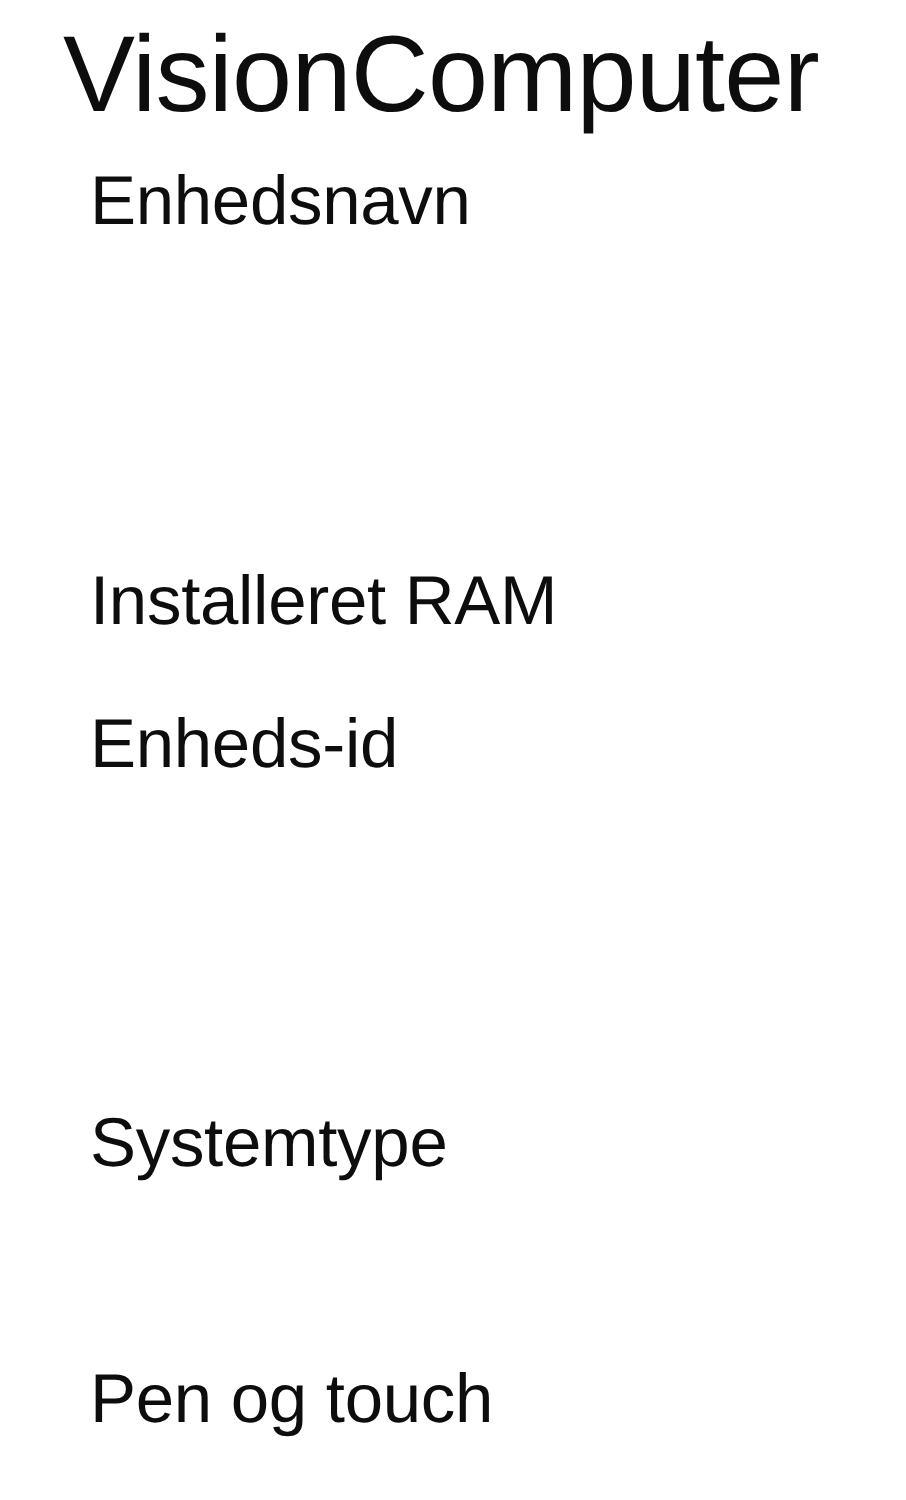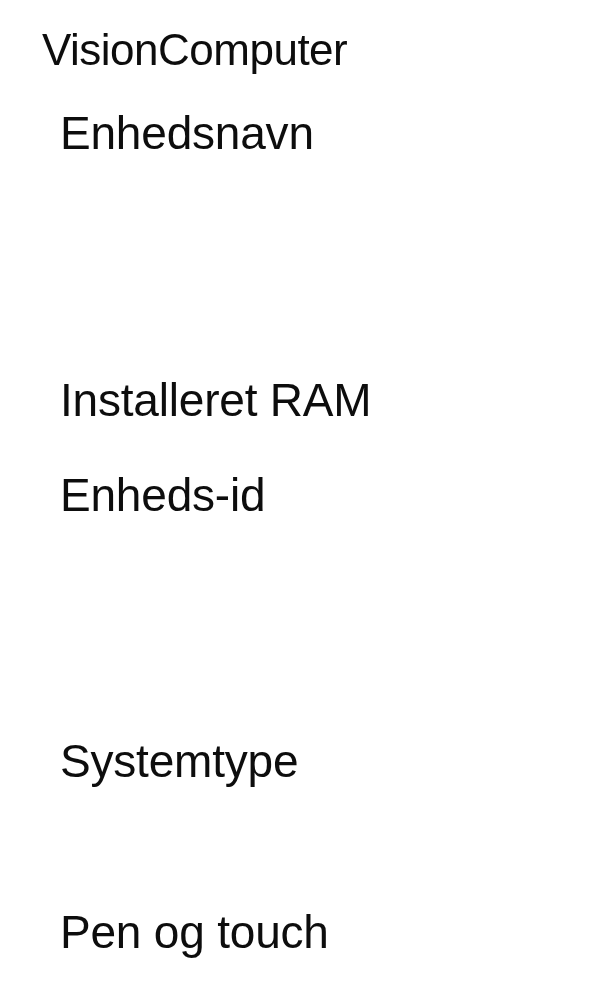--- a/index.html
+++ b/index.html
@@ -25,21 +25,21 @@
     width: 604px;
     height: 1000px;
     background: #ffffff;
   }
 
   
   #device-title {
     position: absolute;
     left: 42px;
     top: 14px;
-    font-size: 44px;
+    font-size: 72px;
     line-height: 72px;
     font-weight: 400;
     letter-spacing: -0.5px;
     white-space: nowrap;
     color: #0d0d0d;
   }
 
   
   .spec-row {
     position: absolute;

